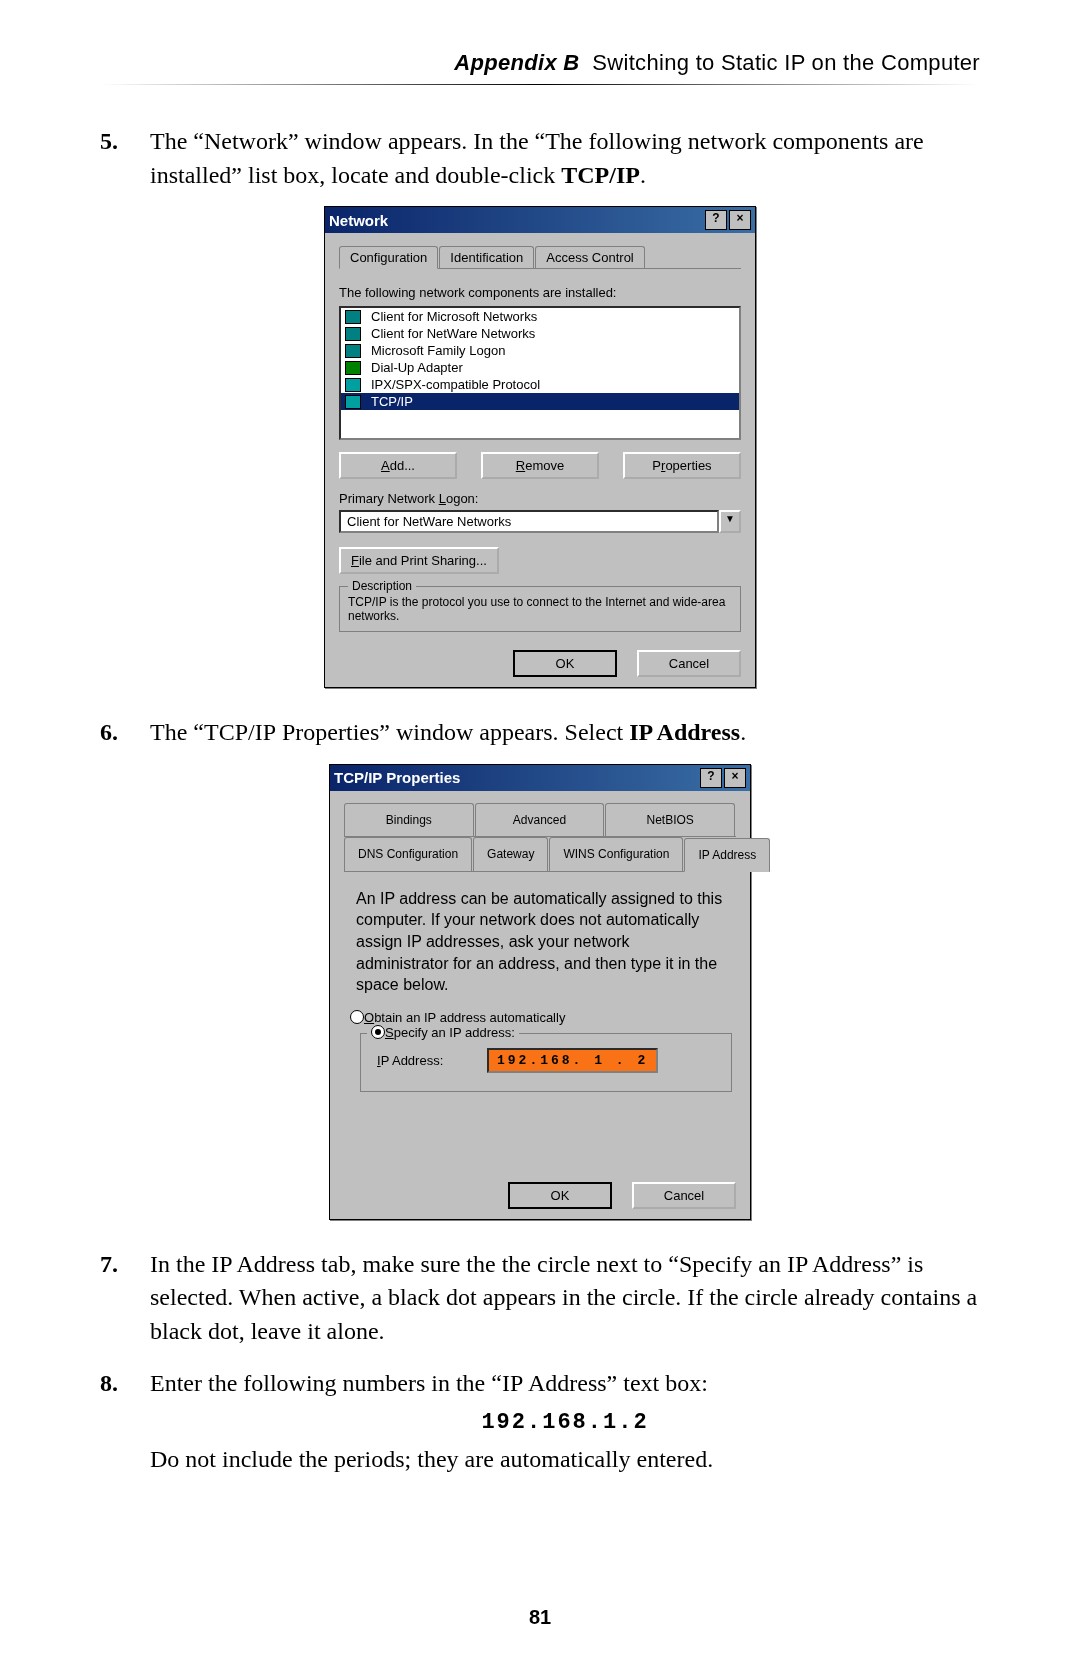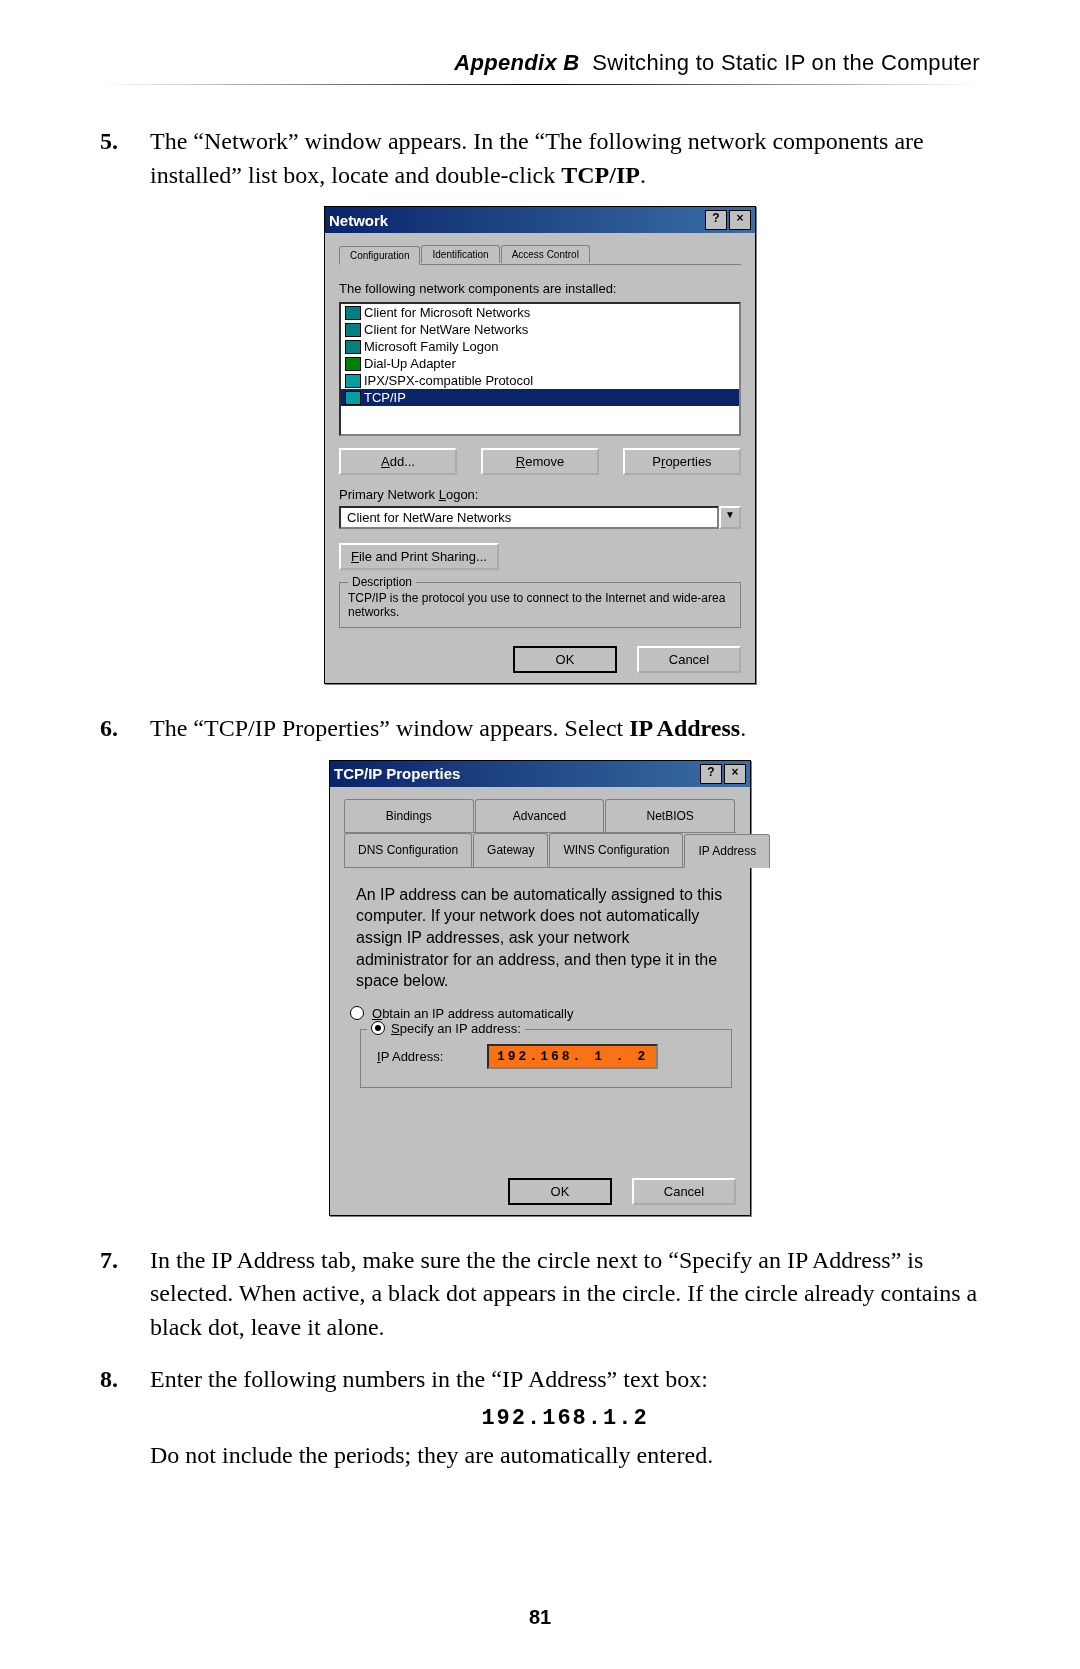--- a/index.html
+++ b/index.html
@@ -13,45 +13,45 @@
   .smallcaps{font-variant:small-caps}
   .ipnum{font-family:'Courier New',monospace;font-weight:700;letter-spacing:2px;font-size:22px}
   .ipblock{text-align:center;margin:4px 0}
   .pgnum{position:absolute;bottom:40px;left:0;right:0;text-align:center;font-family:Arial,Helvetica,sans-serif;font-weight:700;font-size:20px}
   
   .win{margin:14px auto 28px auto;background:#c0c0c0;border:1px solid #000;box-shadow:1px 1px 0 #808080;font-family:'MS Sans Serif',Tahoma,Arial,sans-serif;font-size:14px;color:#000}
   .titlebar{background:linear-gradient(to right,#0a246a,#3a6ea5);color:#fff;font-weight:700;display:flex;align-items:center;padding:3px 4px;font-size:15px}
   .titlebar .t{flex:1}
   .tbtn{width:20px;height:18px;background:#c0c0c0;border:1px solid #000;margin-left:2px;font-size:12px;line-height:14px;text-align:center;font-weight:700;color:#000}
   .winbody{padding:12px 14px 10px 14px}
-  .tabs{display:flex;align-items:flex-start;border-bottom:1px solid #808080;font-size:10px}
+  .tabs{display:flex;align-items:center;border-bottom:1px solid #808080;font-size:13px}
   .tab{padding:3px 10px;border:1px solid #808080;border-bottom:none;background:#c0c0c0;margin-right:1px;border-radius:3px 3px 0 0}
   .tab.active{background:#c0c0c0;position:relative;top:1px;border-bottom:1px solid #c0c0c0;font-weight:400}
   .listlabel{margin:16px 0 6px 0;font-size:13px}
   .listbox{background:#fff;border:2px inset #808080;height:130px;overflow:hidden;font-size:13px}
-  .li{display:flex;align-items:center;padding:1px 4px;gap:3px}
+  .li{display:flex;align-items:center;padding:1px 4px;gap:10px}
   .li.sel{background:#0a246a;color:#fff}
   .ic{width:14px;height:12px;background:#008080;border:1px solid #000;display:inline-block;flex:0 0 14px}
   .ic.green{background:#008000}
   .ic.teal{background:#00a0a0}
   .btnrow{display:flex;justify-content:space-between;margin:12px 0}
   .btn{min-width:94px;padding:4px 10px;background:#c0c0c0;border:2px outset #fff;font-size:13px;text-align:center}
   .u{text-decoration:underline}
   .lbl{font-size:13px;margin:6px 0 4px 0}
   .dd{display:flex}
   .dd .sel{flex:1;background:#fff;border:2px inset #808080;padding:2px 6px;font-size:13px}
   .dd .ar{width:18px;background:#c0c0c0;border:2px outset #fff;text-align:center;font-size:10px;line-height:14px}
   .grp{border:1px solid #808080;padding:8px;margin-top:12px;font-size:12px;position:relative}
   .grp .gl{position:absolute;top:-8px;left:8px;background:#c0c0c0;padding:0 4px;font-size:12px}
   .okrow{display:flex;justify-content:flex-end;gap:20px;margin-top:18px}
   .tabs2{display:flex;flex-wrap:wrap;font-size:12px}
   .tabs2 .tab{flex:0 0 auto;padding:9px 13px}
   .tabrow{display:flex;width:100%;border-bottom:1px solid #808080}
   .desc{font-size:16px;padding:16px 12px 6px 12px;line-height:1.35}
-  .radio{display:flex;align-items:center;gap:8px;font-size:13px;margin:8px 6px}
+  .radio{display:flex;align-items:center;gap:0;font-size:13px;margin:8px 6px}
   .rcirc{width:12px;height:12px;border:1px solid #000;border-radius:50%;background:#fff;display:flex;align-items:center;justify-content:center}
   .rcirc.on::after{content:"";width:6px;height:6px;background:#000;border-radius:50%}
   .fs{border:1px solid #808080;padding:12px 16px 16px 16px;margin:4px 4px 0 16px;position:relative}
   .fs .fsl{position:absolute;top:-9px;left:6px;background:#c0c0c0;padding:0 4px;font-size:13px}
   .field{display:flex;align-items:center;margin:2px 0;font-size:13px}
   .field .fl{width:110px}
   .field .fi{background:#f97316;border:2px inset #808080;padding:3px 8px;font-family:'Courier New',monospace;font-weight:700;letter-spacing:3px;min-width:150px}
   .cursor{display:inline-block;width:1px;height:13px;background:#000;vertical-align:middle}
 </style>
 </head>
@@ -157,21 +157,21 @@
           <div class="tab">WINS Configuration</div>
           <div class="tab active">IP Address</div>
         </div>
       </div>
       <div class="desc">An IP address can be automatically assigned to this computer. If your network does not automatically assign IP addresses, ask your network administrator for an address, and then type it in the space below.</div>
       <div class="radio">
         <span class="rcirc"></span>
         <span><span class="u">O</span>btain an IP address automatically</span>
       </div>
       <div class="fs">
-        <span class="fsl" style="display:flex;align-items:center;gap:6px">
+        <span class="fsl" style="display:flex;align-items:center;">
           <span class="rcirc on"></span>
           <span><span class="u">S</span>pecify an IP address:</span>
         </span>
         <div class="field">
           <span class="fl"><span class="u">I</span>P Address:</span>
           <span class="fi">192.168. 1 . 2</span>
         </div>
       </div>
       <div class="okrow" style="margin-top:90px">
         <div class="btn" style="min-width:80px;border:2px solid #000">OK</div>

